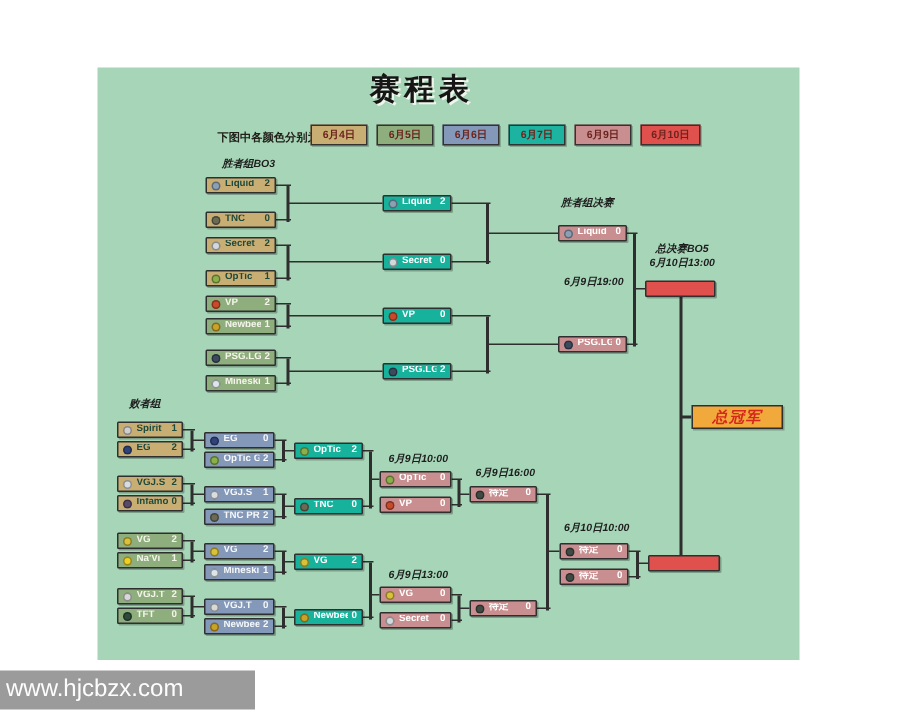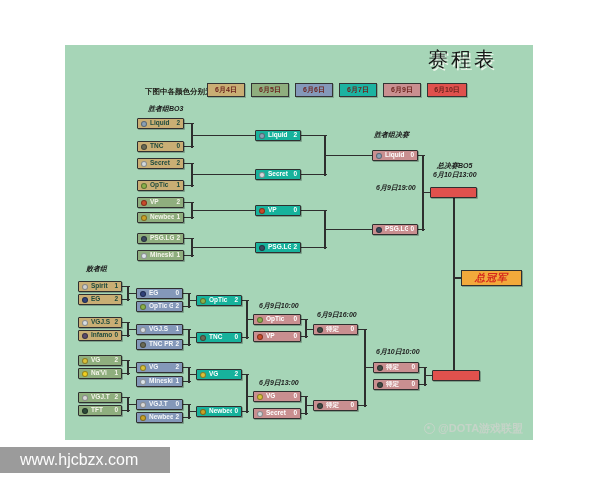--- a/index.html
+++ b/index.html
@@ -1,24 +1,24 @@
 <!DOCTYPE html>
 <html><head>
 <meta charset="utf-8">
 <style>
   html,body{margin:0;padding:0;}
   .page{position:relative;width:600px;height:480px;background:#ffffff;overflow:hidden;
         font-family:"Liberation Sans","DejaVu Sans",sans-serif;}
   .panel{position:absolute;left:65px;top:45px;width:468px;height:395px;background:#a6d5b7;z-index:0;}
-  .title{position:absolute;left:65px;top:46px;width:432px;text-align:right;font-size:20px;font-weight:normal;
+  .title{position:absolute;left:65px;top:46px;width:432px;text-align:center;font-size:20px;font-weight:bold;
          color:#161616;letter-spacing:3px;z-index:2;text-shadow:1.5px 1.5px 0 rgba(250,250,245,.85);}
   .tg{position:absolute;left:454px;top:15px;width:146px;height:24px;background:#9a9a9a;color:#fff;
       font-size:15px;display:flex;align-items:center;padding-left:8px;box-sizing:border-box;z-index:5;}
   .site{position:absolute;left:0;top:447px;width:170px;height:26px;background:#9b9b9b;color:#fdfdfd;
-        font-size:16px;display:flex;align-items:center;padding-left:20px;box-sizing:border-box;z-index:5;}
+        font-size:16px;display:flex;align-items:center;padding-left:4px;box-sizing:border-box;z-index:5;}
   .credit{position:absolute;left:424px;top:421px;display:flex;align-items:center;gap:3px;
           color:#c7d4c9;font-size:11px;font-weight:bold;z-index:3;opacity:.95;}
   .weye{width:9px;height:9px;border:1.5px solid #c7d4c9;border-radius:50%;position:relative;flex:none;}
   .weye::after{content:"";position:absolute;left:2px;top:2px;width:3px;height:3px;background:#c7d4c9;border-radius:50%;}
   .lglabel{position:absolute;left:145px;top:87px;font-size:7.5px;font-weight:bold;color:#21201a;z-index:2;}
   .sw{position:absolute;top:83px;width:38px;height:14px;border:1px solid #333;box-shadow:1px 1px 0 rgba(0,0,0,.2);
       display:flex;align-items:center;justify-content:center;font-size:7px;font-weight:bold;color:#6d241e;
       box-sizing:border-box;z-index:2;}
   .lbl{position:absolute;font-size:7px;font-weight:bold;font-style:italic;color:#1d1d1d;white-space:nowrap;z-index:2;}
   .tb{position:absolute;height:11px;display:flex;align-items:center;padding:0 3px;border:1px solid #2f2f2f;
@@ -280,24 +280,20 @@
       <span class="ic" style="background: rgb(63, 74, 68);"></span>
       <span class="nm">待定</span>
       <span class="sc">0</span>
     </div>
   <div class="tb pnk" style="left:373px;top:379px;width:46px">
       <span class="ic" style="background: rgb(63, 74, 68);"></span>
       <span class="nm">待定</span>
       <span class="sc">0</span>
     </div>
 
-  <div class="credit">
-    <span class="weye"></span>
-    <span>@DOTA游戏联盟</span>
-  </div>
   <div class="site">
       <span>www.hjcbzx.com</span>
     </div>
 <div class="ln" style="left: 184px; top: 122.75px; width: 9.5px; height: 1.5px;"></div>
     <div class="ln" style="left: 184px; top: 145.75px; width: 9.5px; height: 1.5px;"></div>
     <div class="ln" style="left: 191.25px; top: 123.5px; width: 1.5px; height: 24.5px;"></div>
     <div class="ln" style="left: 192px; top: 134.75px; width: 63px; height: 1.5px;"></div>
     <div class="ln" style="left: 184px; top: 162.75px; width: 9.5px; height: 1.5px;"></div>
     <div class="ln" style="left: 184px; top: 184.75px; width: 9.5px; height: 1.5px;"></div>
     <div class="ln" style="left: 191.25px; top: 163.5px; width: 1.5px; height: 23.5px;"></div>

